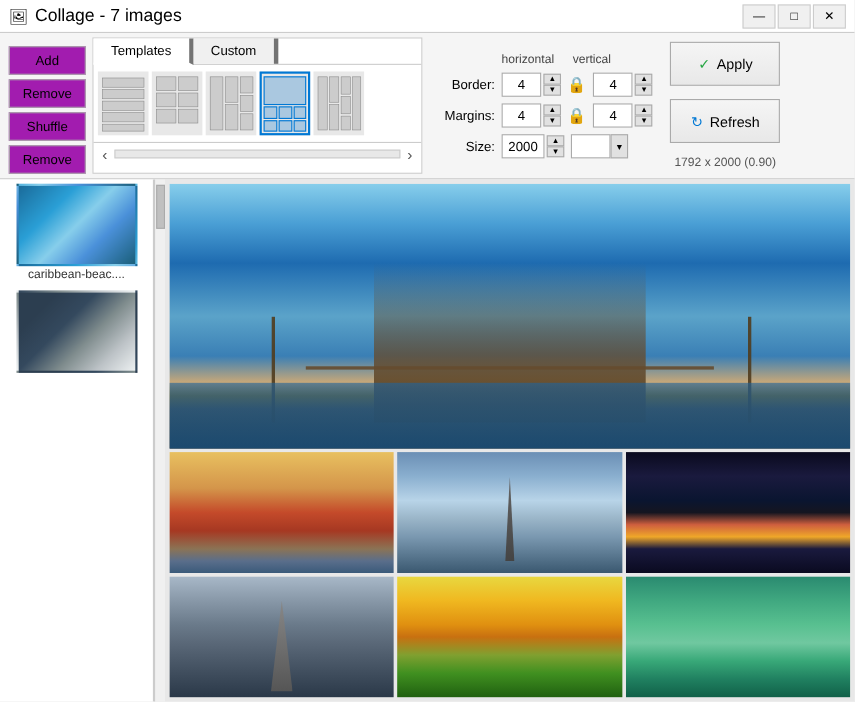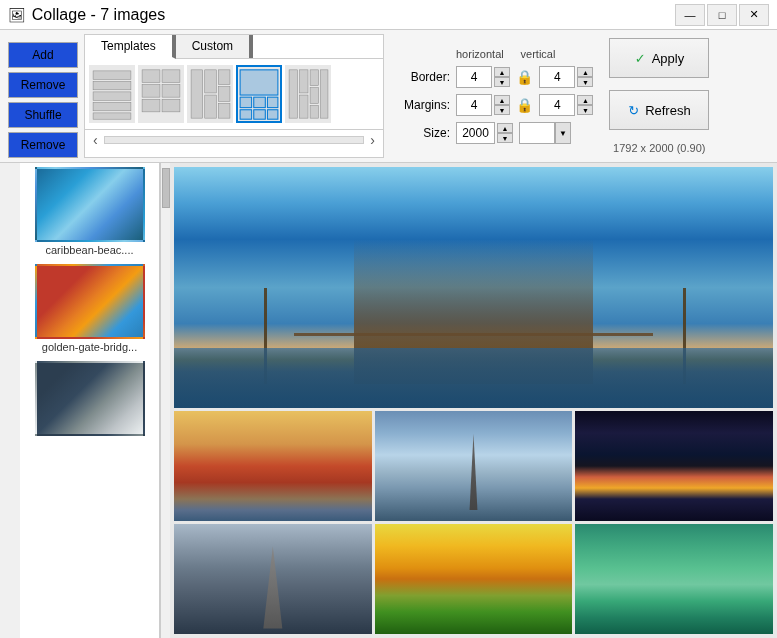--- a/index.html
+++ b/index.html
@@ -49,21 +49,21 @@
     .toolbar-actions {
       display: flex;
       flex-direction: column;
       gap: 4px;
       justify-content: flex-start;
       padding-top: 8px;
     }
     .action-btn {
       width: 70px;
       height: 26px;
-      background: #1d4ed8;
+      background: #a21caf;
       border: 1px solid #aaa;
       cursor: pointer;
       font-size: 12px;
       display: flex; align-items: center; justify-content: center;
     }
     
     
     .templates-section {
       display: flex;
       flex-direction: column;
@@ -476,32 +476,28 @@
         <span class="refresh-icon">↻</span>
         <span>Refresh</span>
       </button>
       <span class="dimension-display">1792 x 2000 (0.90)</span>
     </div>
 
   </div>
 
   <div class="content-area">
 
-    <div style="display:flex;padding-left:20px;">
+    <div style="display:flex;">
       <div class="image-list">
 
         <div class="image-list-item">
           <div class="img-thumb img-caribbean"></div>
           <span class="img-name">caribbean-beac....</span>
         </div>
 
-        <div class="image-list-item">
-          <div class="img-thumb img-golden-gate"></div>
-          <span class="img-name">golden-gate-bridg...</span>
-        </div>
 
 
 
         <div class="image-list-item">
           <div class="img-thumb img-eiffel"></div>
           <span class="img-name"></span>
         </div>
 
       </div>
       <div class="scrollbar-track">

